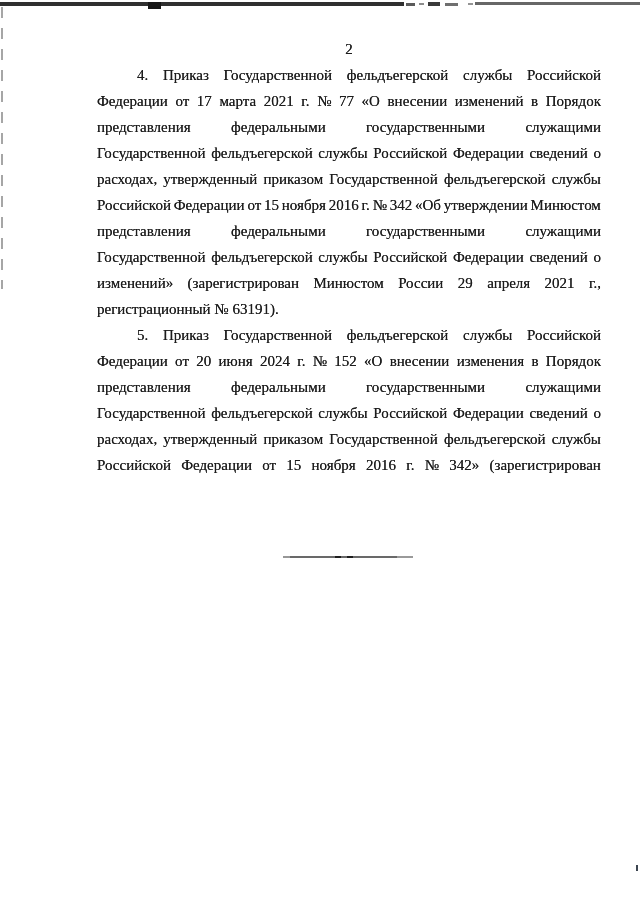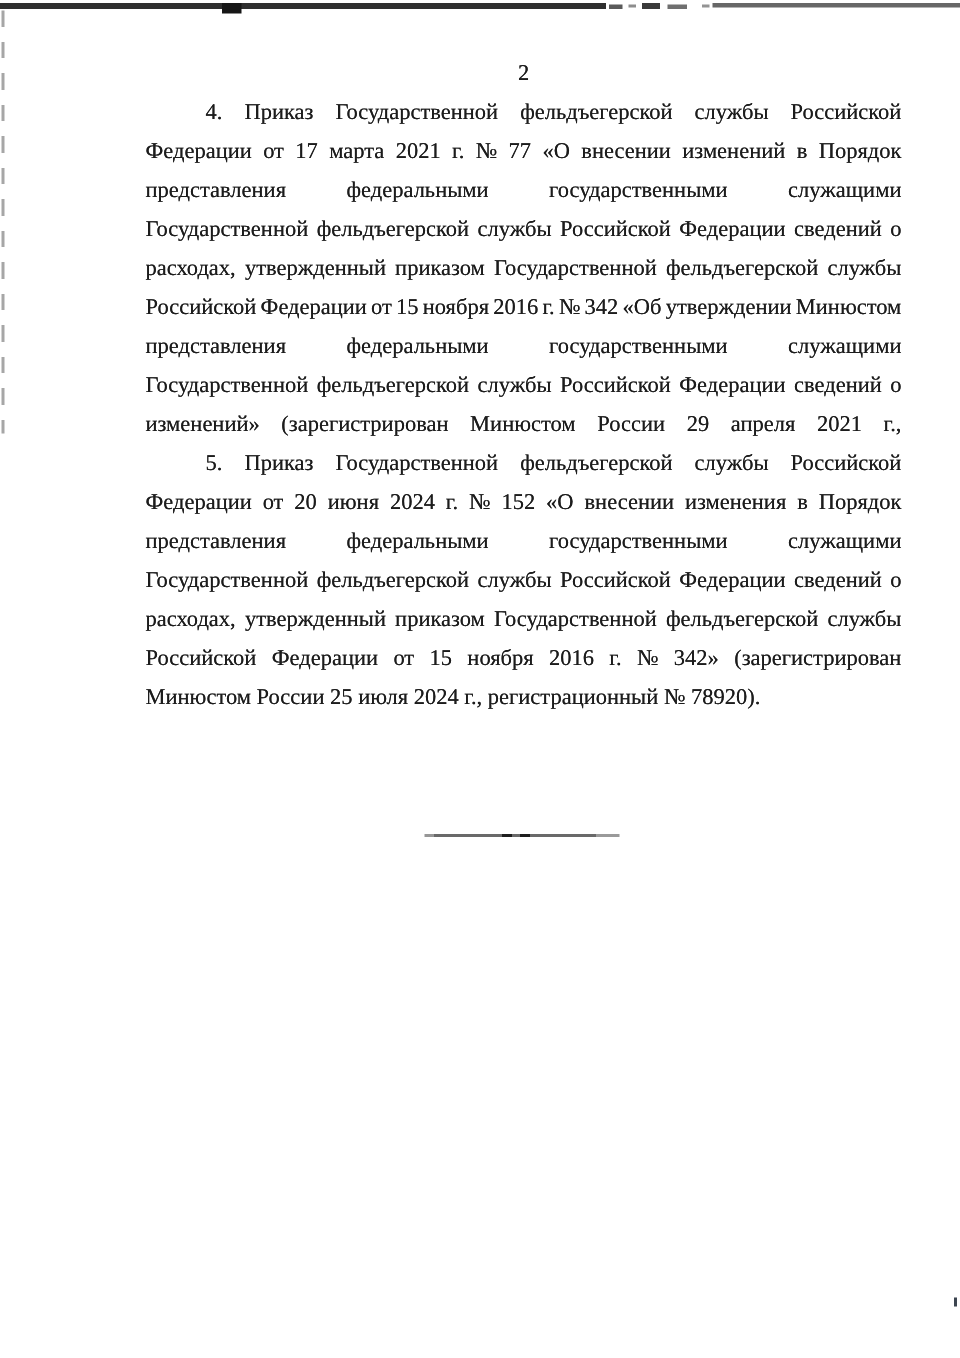--- a/index.html
+++ b/index.html
@@ -149,20 +149,21 @@
           <div class="line j">
             <span>изменений»</span>
             <span>(зарегистрирован</span>
             <span>Минюстом</span>
             <span>России</span>
             <span>29</span>
             <span>апреля</span>
             <span>2021</span>
             <span>г.,</span>
           </div>
+          <div class="line last">регистрационный № 63191).</div>
         </div>
         <div class="para">
           <div class="line j first">
             <span>5.</span>
             <span>Приказ</span>
             <span>Государственной</span>
             <span>фельдъегерской</span>
             <span>службы</span>
             <span>Российской</span>
           </div>
@@ -209,20 +210,19 @@
             <span>Федерации</span>
             <span>от</span>
             <span>15</span>
             <span>ноября</span>
             <span>2016</span>
             <span>г.</span>
             <span>№</span>
             <span>342»</span>
             <span>(зарегистрирован</span>
           </div>
-          <div class="line last">Минюстом России 25 июля 2024 г., регистрационный № 78920).</div>
         </div>
       </div>
   </div>
 
   <div class="separator"></div>
 
 </div>
 
 </body></html>

